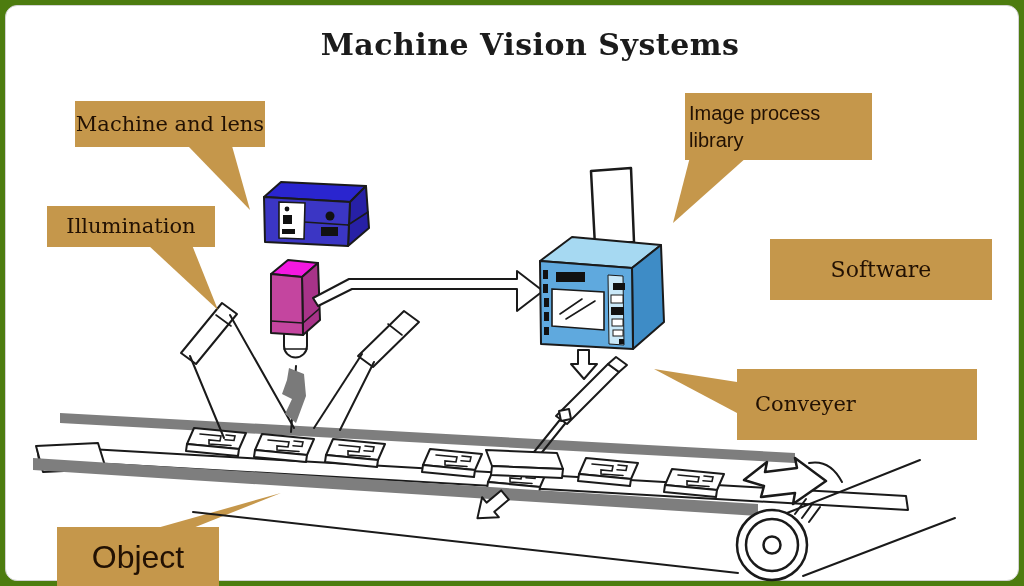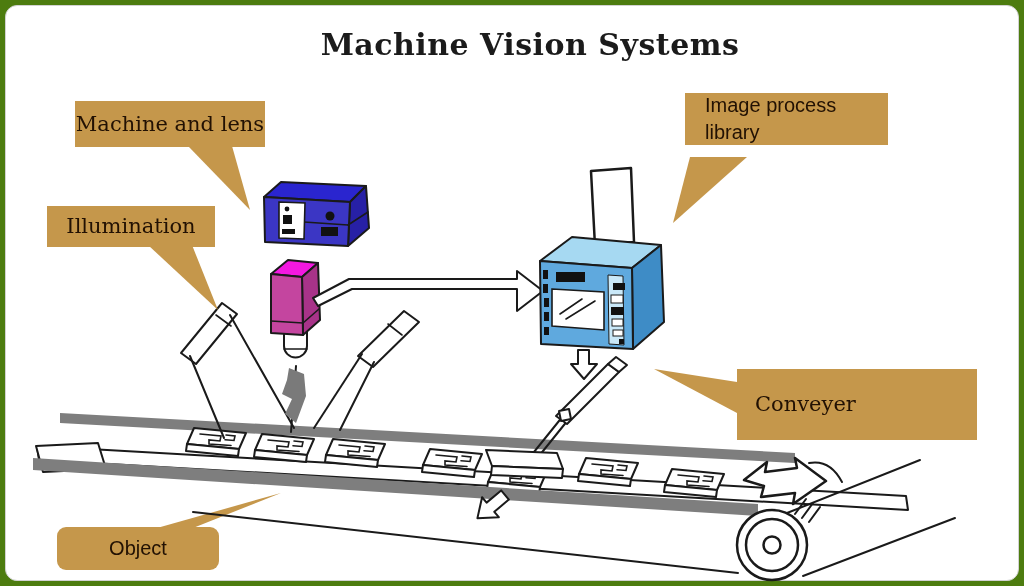--- a/index.html
+++ b/index.html
@@ -178,30 +178,33 @@
   <div class="page-title">Machine Vision Systems</div>
 
   <div class="label" style="left:75px;top:101px;width:190px;height:46px;">
     <span>Machine and lens</span>
   </div>
 
   <div class="label" style="left:47px;top:206px;width:168px;height:41px;">
     <span>Illumination</span>
   </div>
 
-  <div class="label left sans" style="left:685px;top:93px;width:183px;height:52px;padding-left:20px;font-size:20px;line-height:1.35;">
+  <div class="label left sans" style="left:685px;top:93px;width:183px;height:67px;padding-left:4px;font-size:20px;line-height:1.35;">
     <span class="lines">
       <div>Image process</div>
       <div>library</div>
     </span>
   </div>
 
+  <div class="label" style="left:770px;top:239px;width:222px;height:61px;font-size:22px;">
+    <span>Software</span>
+  </div>
 
   <div class="label left" style="left:737px;top:369px;width:222px;height:71px;padding-left:18px;">
     <span class="lines">
       <div>Conveyer</div>
     </span>
   </div>
 
-  <div class="label sans" style="left:57px;top:527px;width:162px;height:43px;font-size:20px;border-radius:9px;">
+  <div class="label sans" style="left:57px;top:527px;width:162px;height:59px;font-size:32px;">
     <span>Object</span>
   </div>
 </div>
 
 </body></html>

